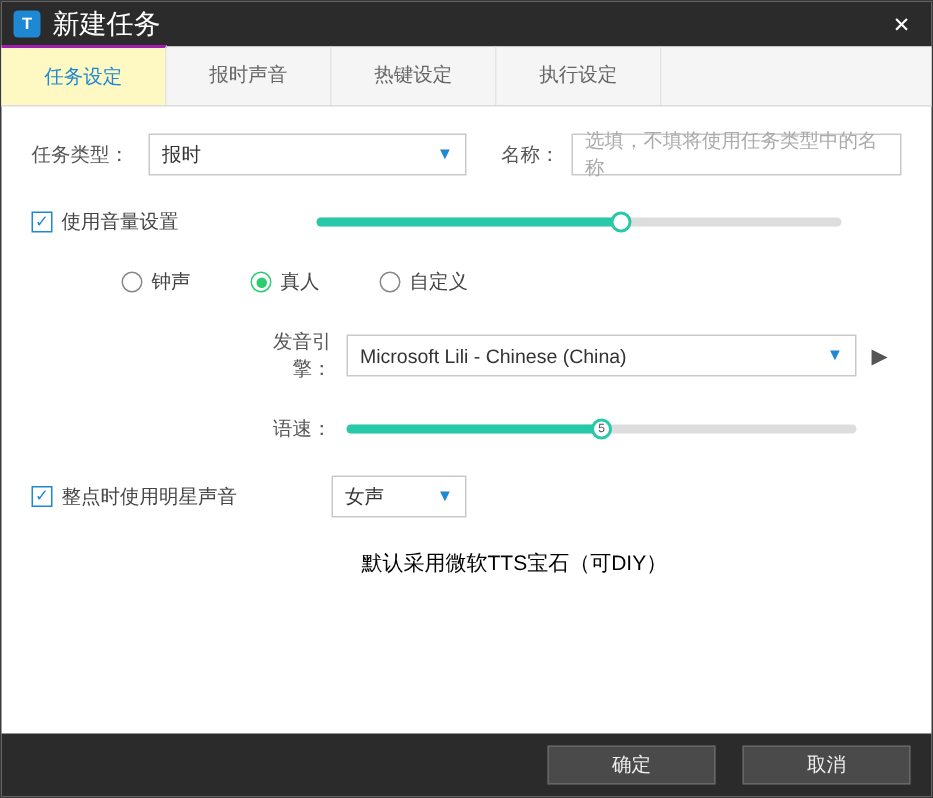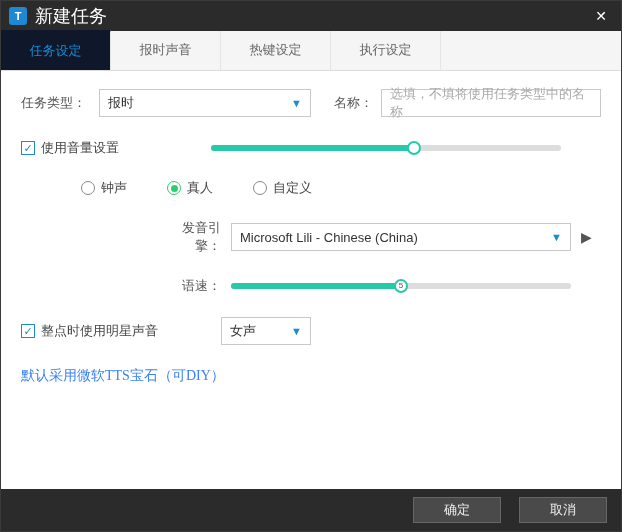--- a/index.html
+++ b/index.html
@@ -4,42 +4,42 @@
 <style>
   * { box-sizing: border-box; margin: 0; padding: 0; font-family: "Microsoft YaHei", Arial, sans-serif; font-size: 13px; }
   body { background: #e8e8e8; }
   .window { width: 622px; height: 532px; background: #fff; border: 1px solid #3a3a3a; display: flex; flex-direction: column; }
   .titlebar { background: #2b2b2b; color: #fff; height: 30px; display: flex; align-items: center; padding: 0 8px; }
   .titlebar .app-icon { width: 18px; height: 18px; background: #1e88d2; border-radius: 3px; display: flex; align-items: center; justify-content: center; color: #fff; font-weight: bold; font-size: 11px; margin-right: 8px; }
   .titlebar .title { flex: 1; font-size: 18px; }
   .titlebar .close { width: 24px; text-align: center; cursor: pointer; font-size: 14px; }
   .tabs { display: flex; background: #f5f5f5; border-bottom: 1px solid #ddd; }
   .tab { flex: 0 0 110px; text-align: center; padding: 10px 0; color: #666; cursor: pointer; border-right: 1px solid #e5e5e5; }
-  .tab.active { color: #1e88d2; border-top: 2px solid #0f172a; background: #0f172a; margin-top: -1px; }
+  .tab.active { color: #1e88d2; border-top: 2px solid #a21caf; background: #fef9c3; margin-top: -1px; }
   .body { flex: 1; padding: 18px 20px 10px 20px; color: #444; overflow: hidden; }
   .row { display: flex; align-items: center; margin-bottom: 22px; }
   .label { width: 78px; color: #555; }
   .select, .textbox { height: 28px; border: 1px solid #c9c9c9; background: #fff; padding: 0 8px; display: flex; align-items: center; justify-content: space-between; color: #333; cursor: pointer; }
   .select .caret { color: #1e88d2; font-size: 11px; }
   .textbox.placeholder { color: #aaa; }
   .checkbox { display: flex; align-items: center; gap: 6px; cursor: pointer; }
   .checkbox .box { width: 14px; height: 14px; border: 1px solid #1e88d2; color: #1e88d2; font-size: 11px; line-height: 12px; text-align: center; }
   .slider-track { position: relative; height: 6px; background: #ddd; border-radius: 3px; flex: 1; }
   .slider-fill { position: absolute; left: 0; top: 0; bottom: 0; background: #27c9a8; border-radius: 3px; }
   .slider-thumb { position: absolute; top: 50%; width: 14px; height: 14px; background: #fff; border: 2px solid #27c9a8; border-radius: 50%; transform: translate(-50%, -50%); }
   .radio-group { display: flex; gap: 40px; }
   .radio { display: flex; align-items: center; gap: 6px; cursor: pointer; }
   .radio .dot { width: 14px; height: 14px; border: 1px solid #888; border-radius: 50%; display: flex; align-items: center; justify-content: center; }
   .radio.checked .dot { border-color: #2ecc71; }
   .radio.checked .dot::after { content: ""; width: 7px; height: 7px; background: #2ecc71; border-radius: 50%; }
   .sub-label { color: #555; text-align: right; padding-right: 10px; }
   .play-btn { margin-left: 10px; color: #555; font-size: 14px; cursor: pointer; }
-  .note { color: #3b82f6; font-size: 14px; font-family: Liberation Serif, serif; }
+  .note { color: #000000; margin-left: 220px; font-size: 14px; }
   .footer { background: #2b2b2b; height: 42px; display: flex; align-items: center; justify-content: flex-end; padding: 0 14px; gap: 18px; }
-  .btn { width: 88px; height: 26px; background: #4a4a4a; color: #eee; border: 1px solid #666; text-align: center; line-height: 24px; cursor: pointer; font-size: 13px; }
+  .btn { width: 112px; height: 26px; background: #4a4a4a; color: #eee; border: 1px solid #666; text-align: center; line-height: 24px; cursor: pointer; font-size: 13px; }
 </style>
 </head>
 <body>
 
 <div class="window">
 
   <div class="titlebar">
     <div class="app-icon">T</div>
     <div class="title">新建任务</div>
     <div class="close">✕</div>

